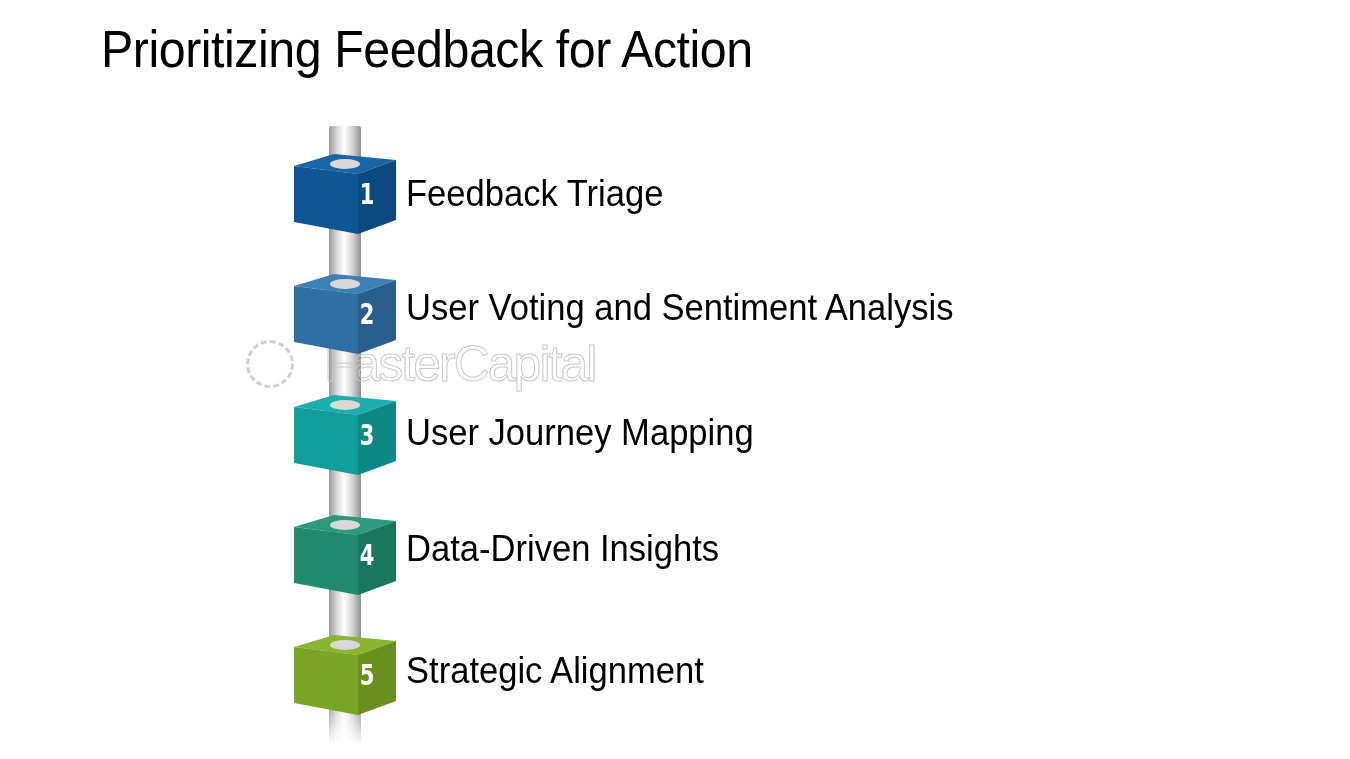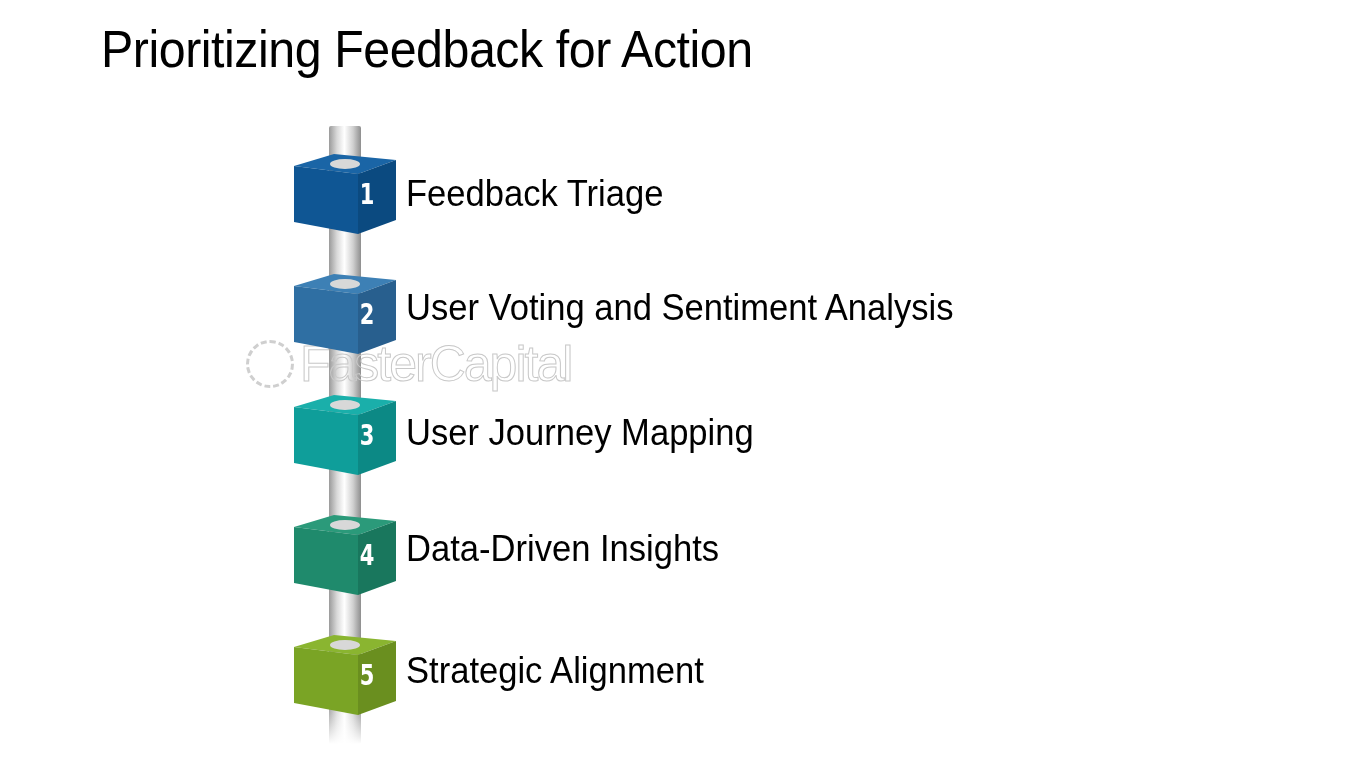--- a/index.html
+++ b/index.html
@@ -22,21 +22,21 @@
   }
   .watermark {
     position: absolute; left: 246px; top: 330px; width: 365px; height: 60px;
     color: rgba(210,210,210,0.75); font-size: 50px; line-height: 60px;
     -webkit-text-stroke: 1px #c8c8c8; color: transparent; letter-spacing: -2px;
   }
   .watermark .gear {
     display: inline-block; width: 48px; height: 48px; border-radius: 50%;
     border: 3px dashed #cfcfcf; vertical-align: middle; margin-right: 4px; box-sizing: border-box;
   }
-  .watermark .wm-text { vertical-align: middle; padding-left: 2px; }
+  .watermark .wm-text { vertical-align: middle; padding-left: 2px; margin-left: 24px; }
   .step { position: absolute; left: 0; width: 1350px; height: 90px; }
   .cube {
     position: absolute; left: 294px; width: 102px; height: 80px;
   }
   .cube svg { position: absolute; left: 0; top: 0; }
   .cube .num {
     position: absolute; left: 60px; top: 26px; width: 26px; text-align: center;
     color: #ffffff; font-weight: bold; font-size: 28px; line-height: 34px;
     font-family: "DejaVu Sans", sans-serif; transform: scaleX(0.75);
   }

